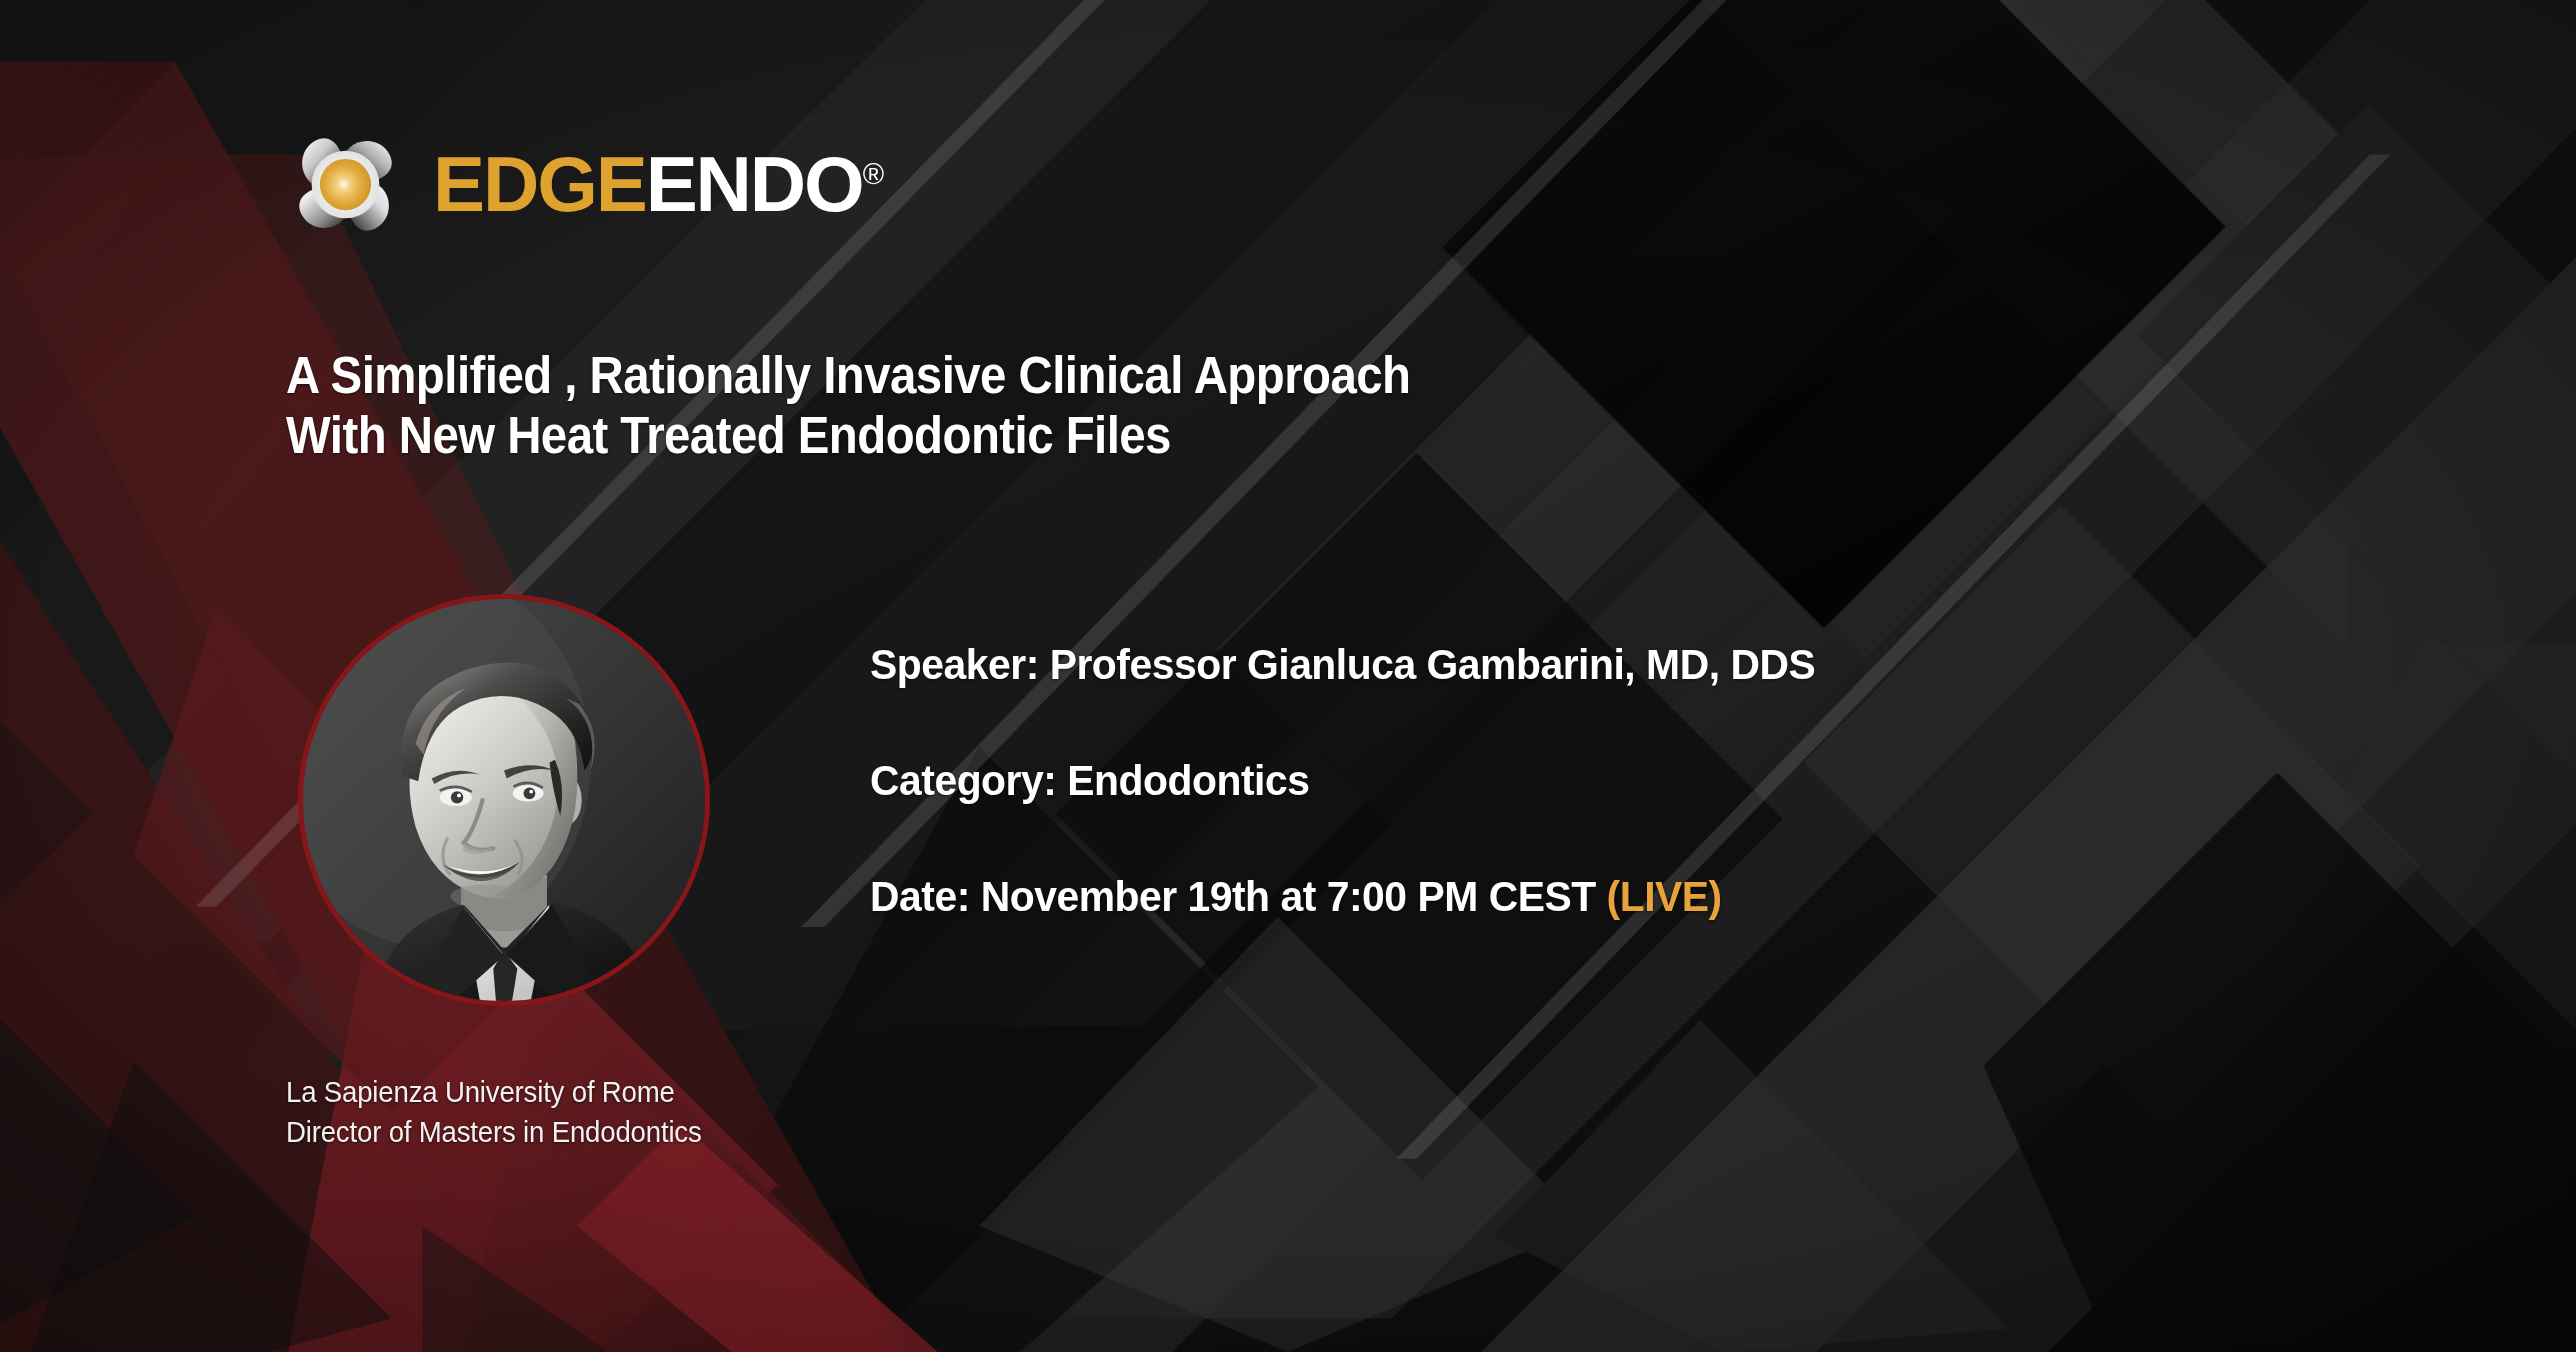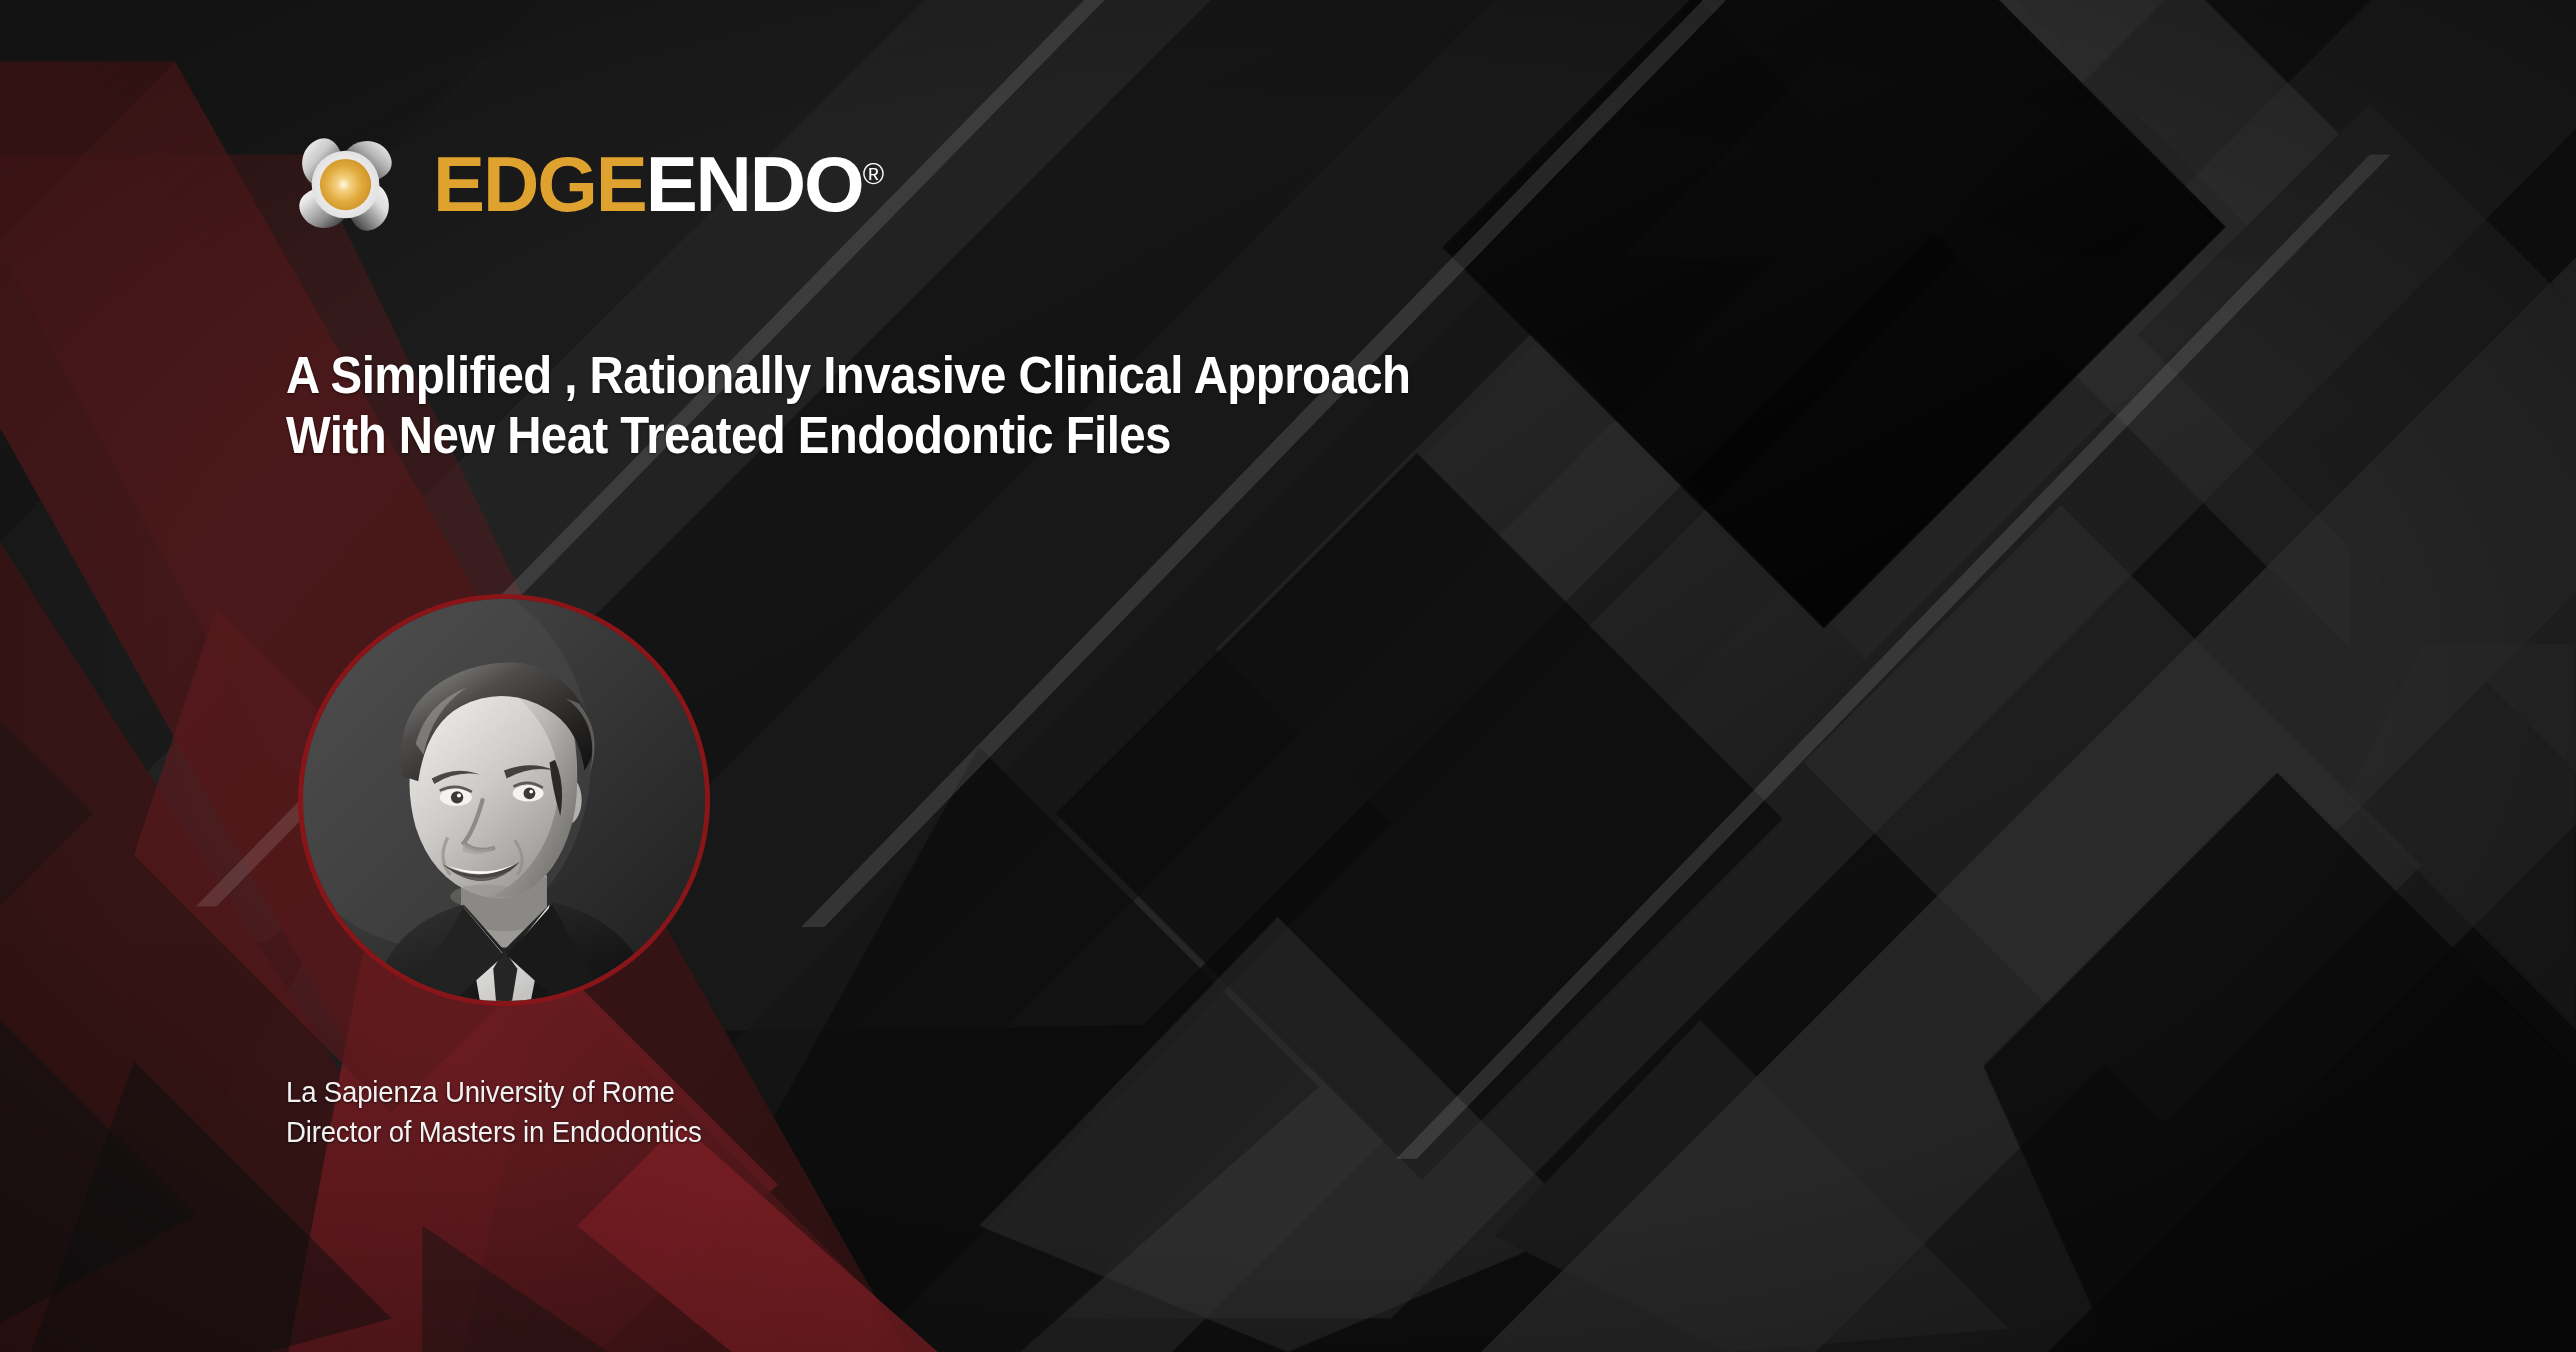--- a/index.html
+++ b/index.html
@@ -382,15 +382,26 @@
 
       <ellipse cx="136" cy="222" rx="26" ry="9" fill="#8c8a86" opacity="0.4"></ellipse>
     </svg>
   </div>
 
   <div id="affiliation">
     <span class="aff-line">La Sapienza University of Rome</span>
     <span class="aff-line">Director of Masters in Endodontics</span>
   </div>
 
+  <div id="details">
+    <div class="detail-row">
+      <span>Speaker: Professor Gianluca Gambarini, MD, DDS</span>
+    </div>
+    <div class="detail-row">
+      <span>Category: Endodontics</span>
+    </div>
+    <div class="detail-row">
+      <span>Date: November 19th at 7:00 PM CEST</span><span>&nbsp;</span><span class="live-tag">(LIVE)</span>
+    </div>
+  </div>
 
 </div>
 
 
 </body></html>

